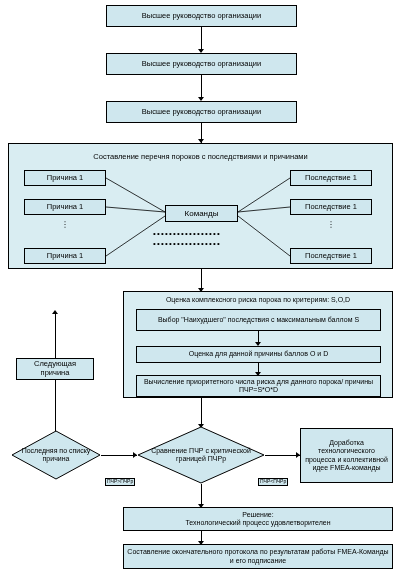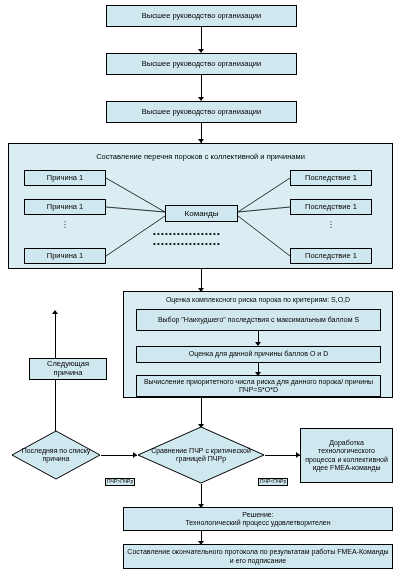--- a/index.html
+++ b/index.html
@@ -138,21 +138,21 @@
   <div class="line vline" style="left:201px; top:75px; height:25px;"></div>
   <div class="arrow-down" style="left:198px; top:97px;"></div>
 
   <div class="box" style="left:106px; top:101px; width:191px; height:22px;">Высшее руководство организации</div>
 
   <div class="line vline" style="left:201px; top:123px; height:20px;"></div>
   <div class="arrow-down" style="left:198px; top:139px;"></div>
 
   <div class="panel" style="left:8px; top:143px; width:385px; height:126px;"></div>
 
-  <div class="panel-title" style="left:12px; top:153px; width:377px; font-size:7.5px;">Составление перечня пороков с коллективной и причинами</div>
+  <div class="panel-title" style="left:12px; top:153px; width:377px; font-size:7.5px;">Составление перечня пороков с последствиями и причинами</div>
 
   <svg class="fan" width="408" height="575">
 
     <line x1="106" y1="178" x2="165" y2="212" stroke="#000" stroke-width="0.8"></line>
     <line x1="106" y1="207" x2="165" y2="212" stroke="#000" stroke-width="0.8"></line>
     <line x1="106" y1="256" x2="165" y2="216" stroke="#000" stroke-width="0.8"></line>
 
     <line x1="238" y1="212" x2="290" y2="178" stroke="#000" stroke-width="0.8"></line>
     <line x1="238" y1="212" x2="290" y2="207" stroke="#000" stroke-width="0.8"></line>
     <line x1="238" y1="216" x2="290" y2="256" stroke="#000" stroke-width="0.8"></line>
@@ -182,21 +182,21 @@
   <div class="box" style="left:136px; top:309px; width:245px; height:22px; font-size:7px;">Выбор "Наихудшего" последствия с максимальным баллом S</div>
   <div class="line vline" style="left:258px; top:331px; height:14px;"></div>
   <div class="arrow-down" style="left:255px; top:342px;"></div>
 
   <div class="box" style="left:136px; top:346px; width:245px; height:17px; font-size:7px;">Оценка для данной причины баллов O и D</div>
   <div class="line vline" style="left:258px; top:363px; height:12px;"></div>
   <div class="arrow-down" style="left:255px; top:372px;"></div>
 
   <div class="box" style="left:136px; top:375px; width:245px; height:22px; font-size:7px;">Вычисление приоритетного числа риска для данного порока/ причины ПЧР=S*O*D</div>
 
-  <div class="box" style="left:16px; top:358px; width:78px; height:22px; font-size:7.5px;margin-left:13px;">Следующая причина</div>
+  <div class="box" style="left:16px; top:358px; width:78px; height:22px; font-size:7.5px;">Следующая причина</div>
 
   <div class="line vline" style="left:55px; top:312px; height:46px;"></div>
   <div class="arrow-up" style="left:52px; top:310px;"></div>
 
   <div class="line vline" style="left:55px; top:380px; height:53px;"></div>
 
   <div class="line vline" style="left:201px; top:398px; height:29px;"></div>
   <div class="arrow-down" style="left:198px; top:424px;"></div>
 
   <div class="diamond-wrap" style="left:11px; top:430px; width:90px; height:50px;">

